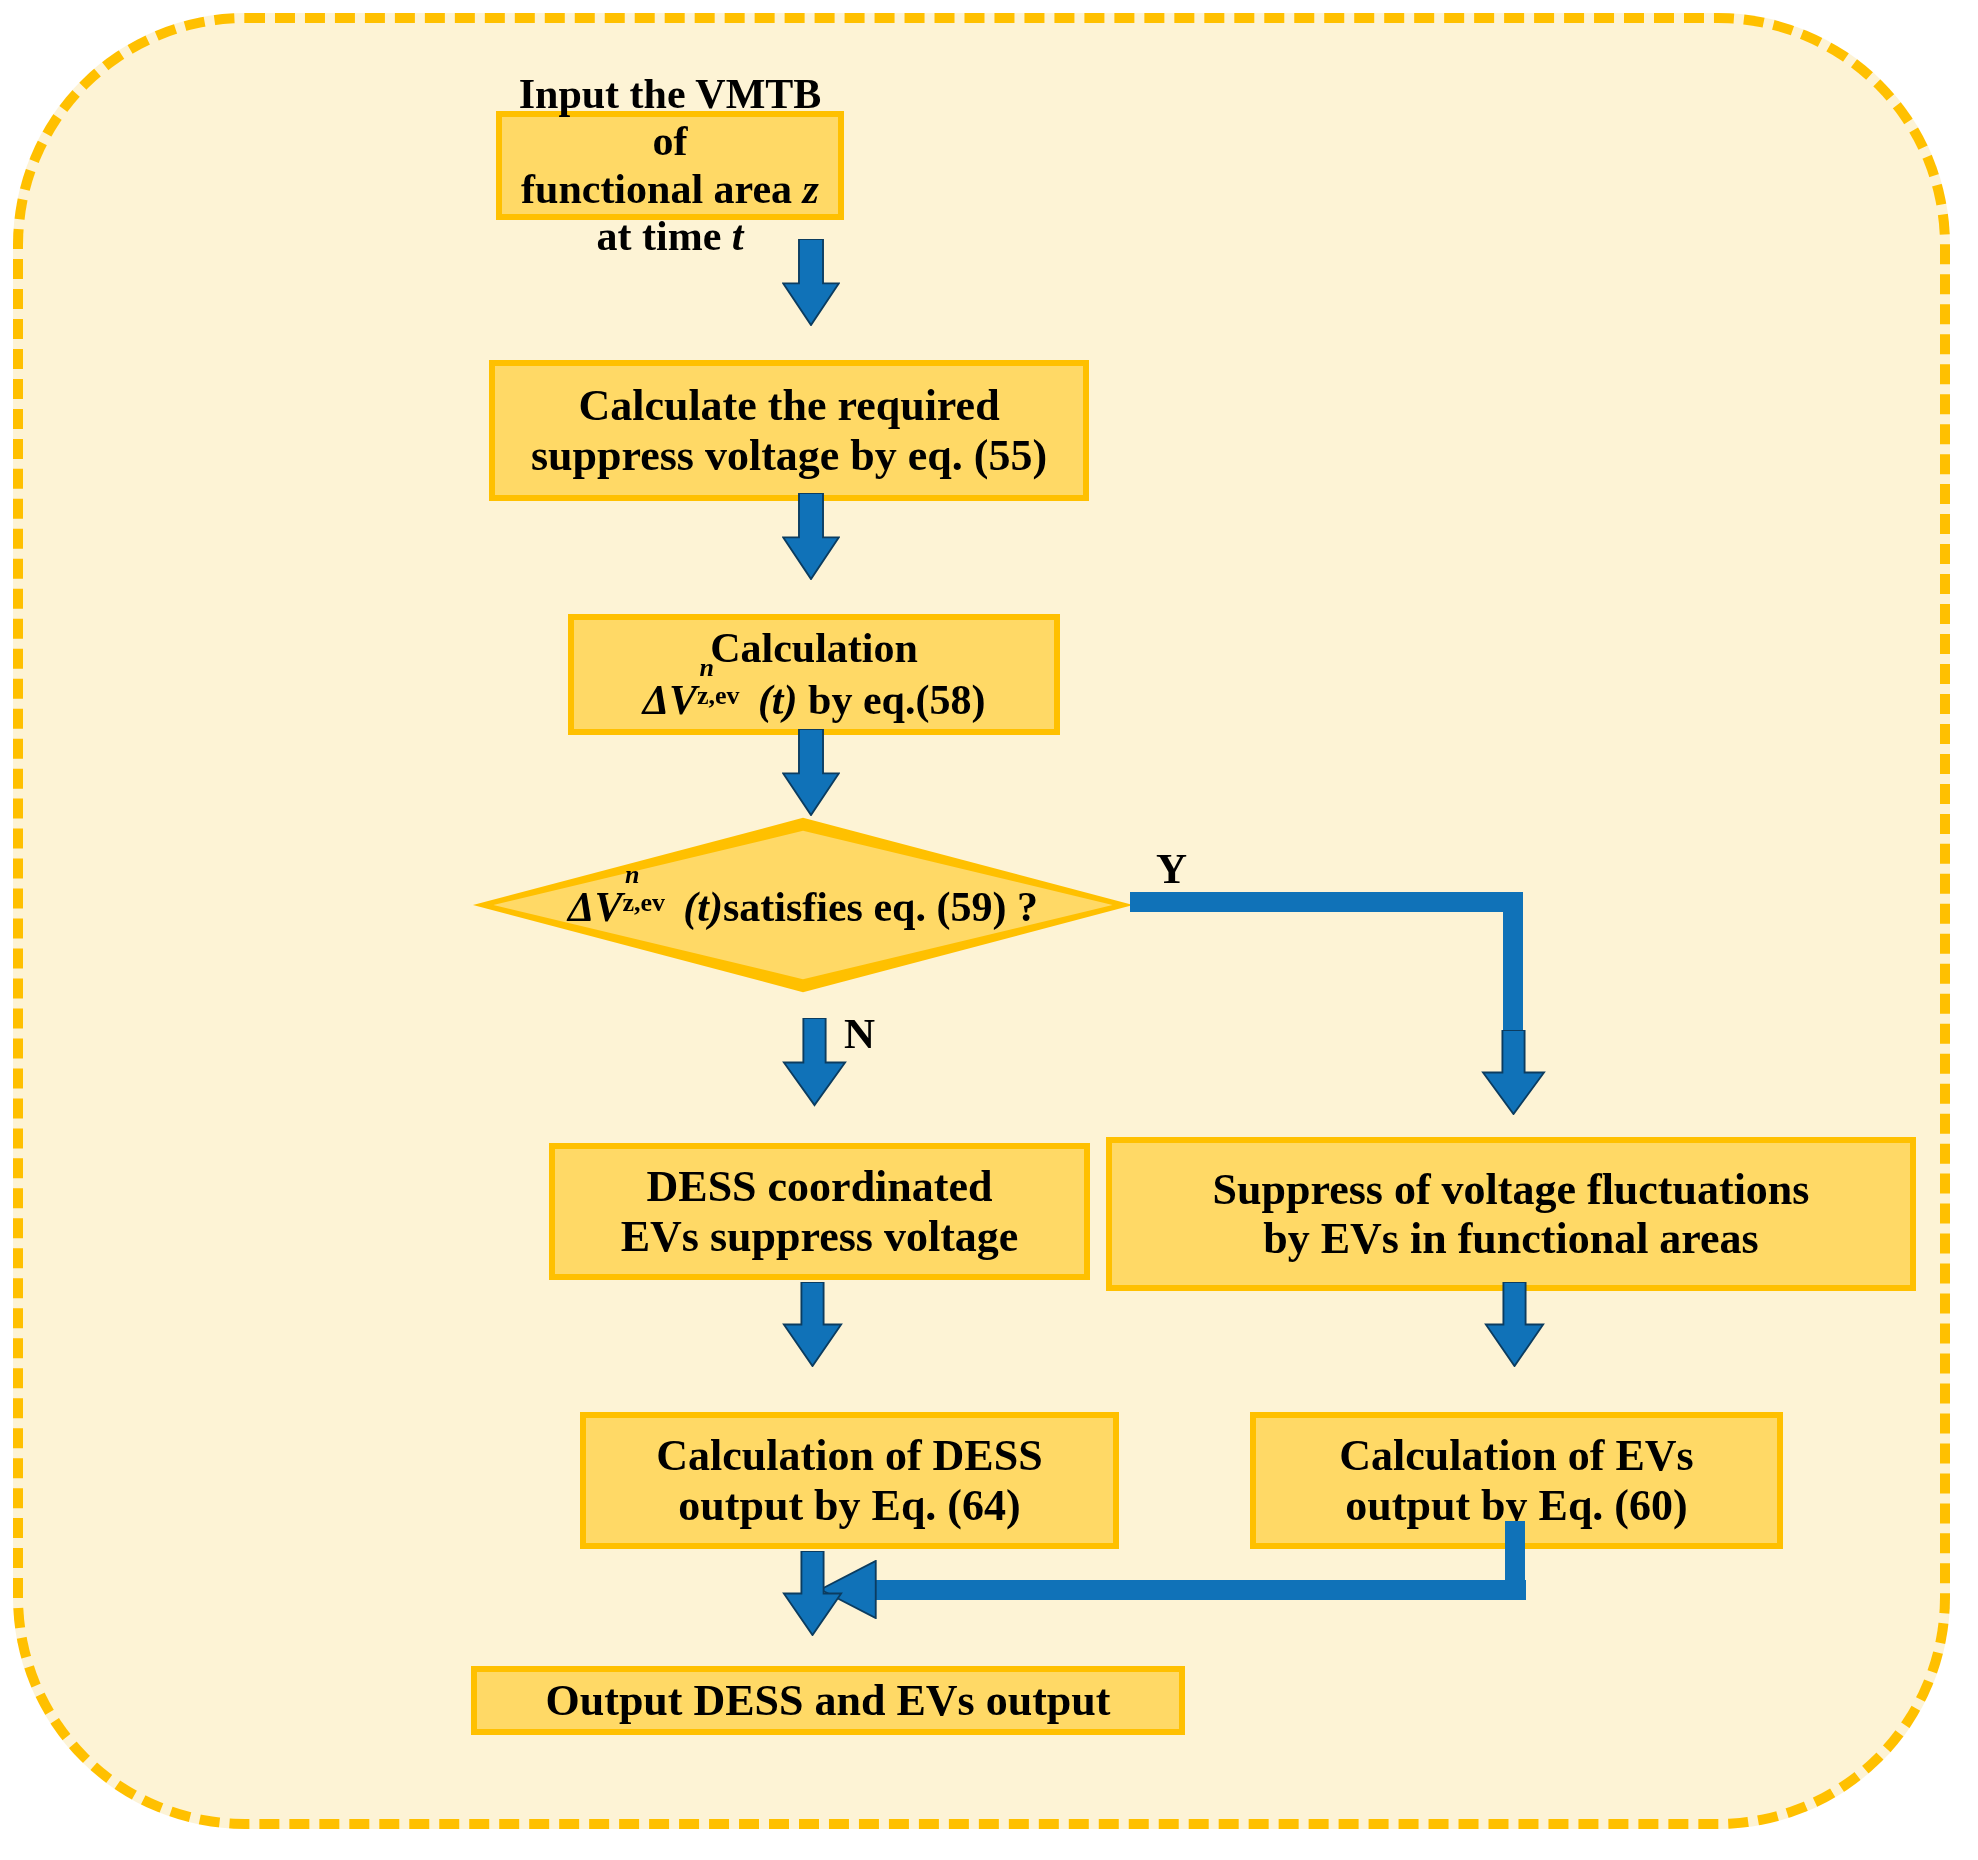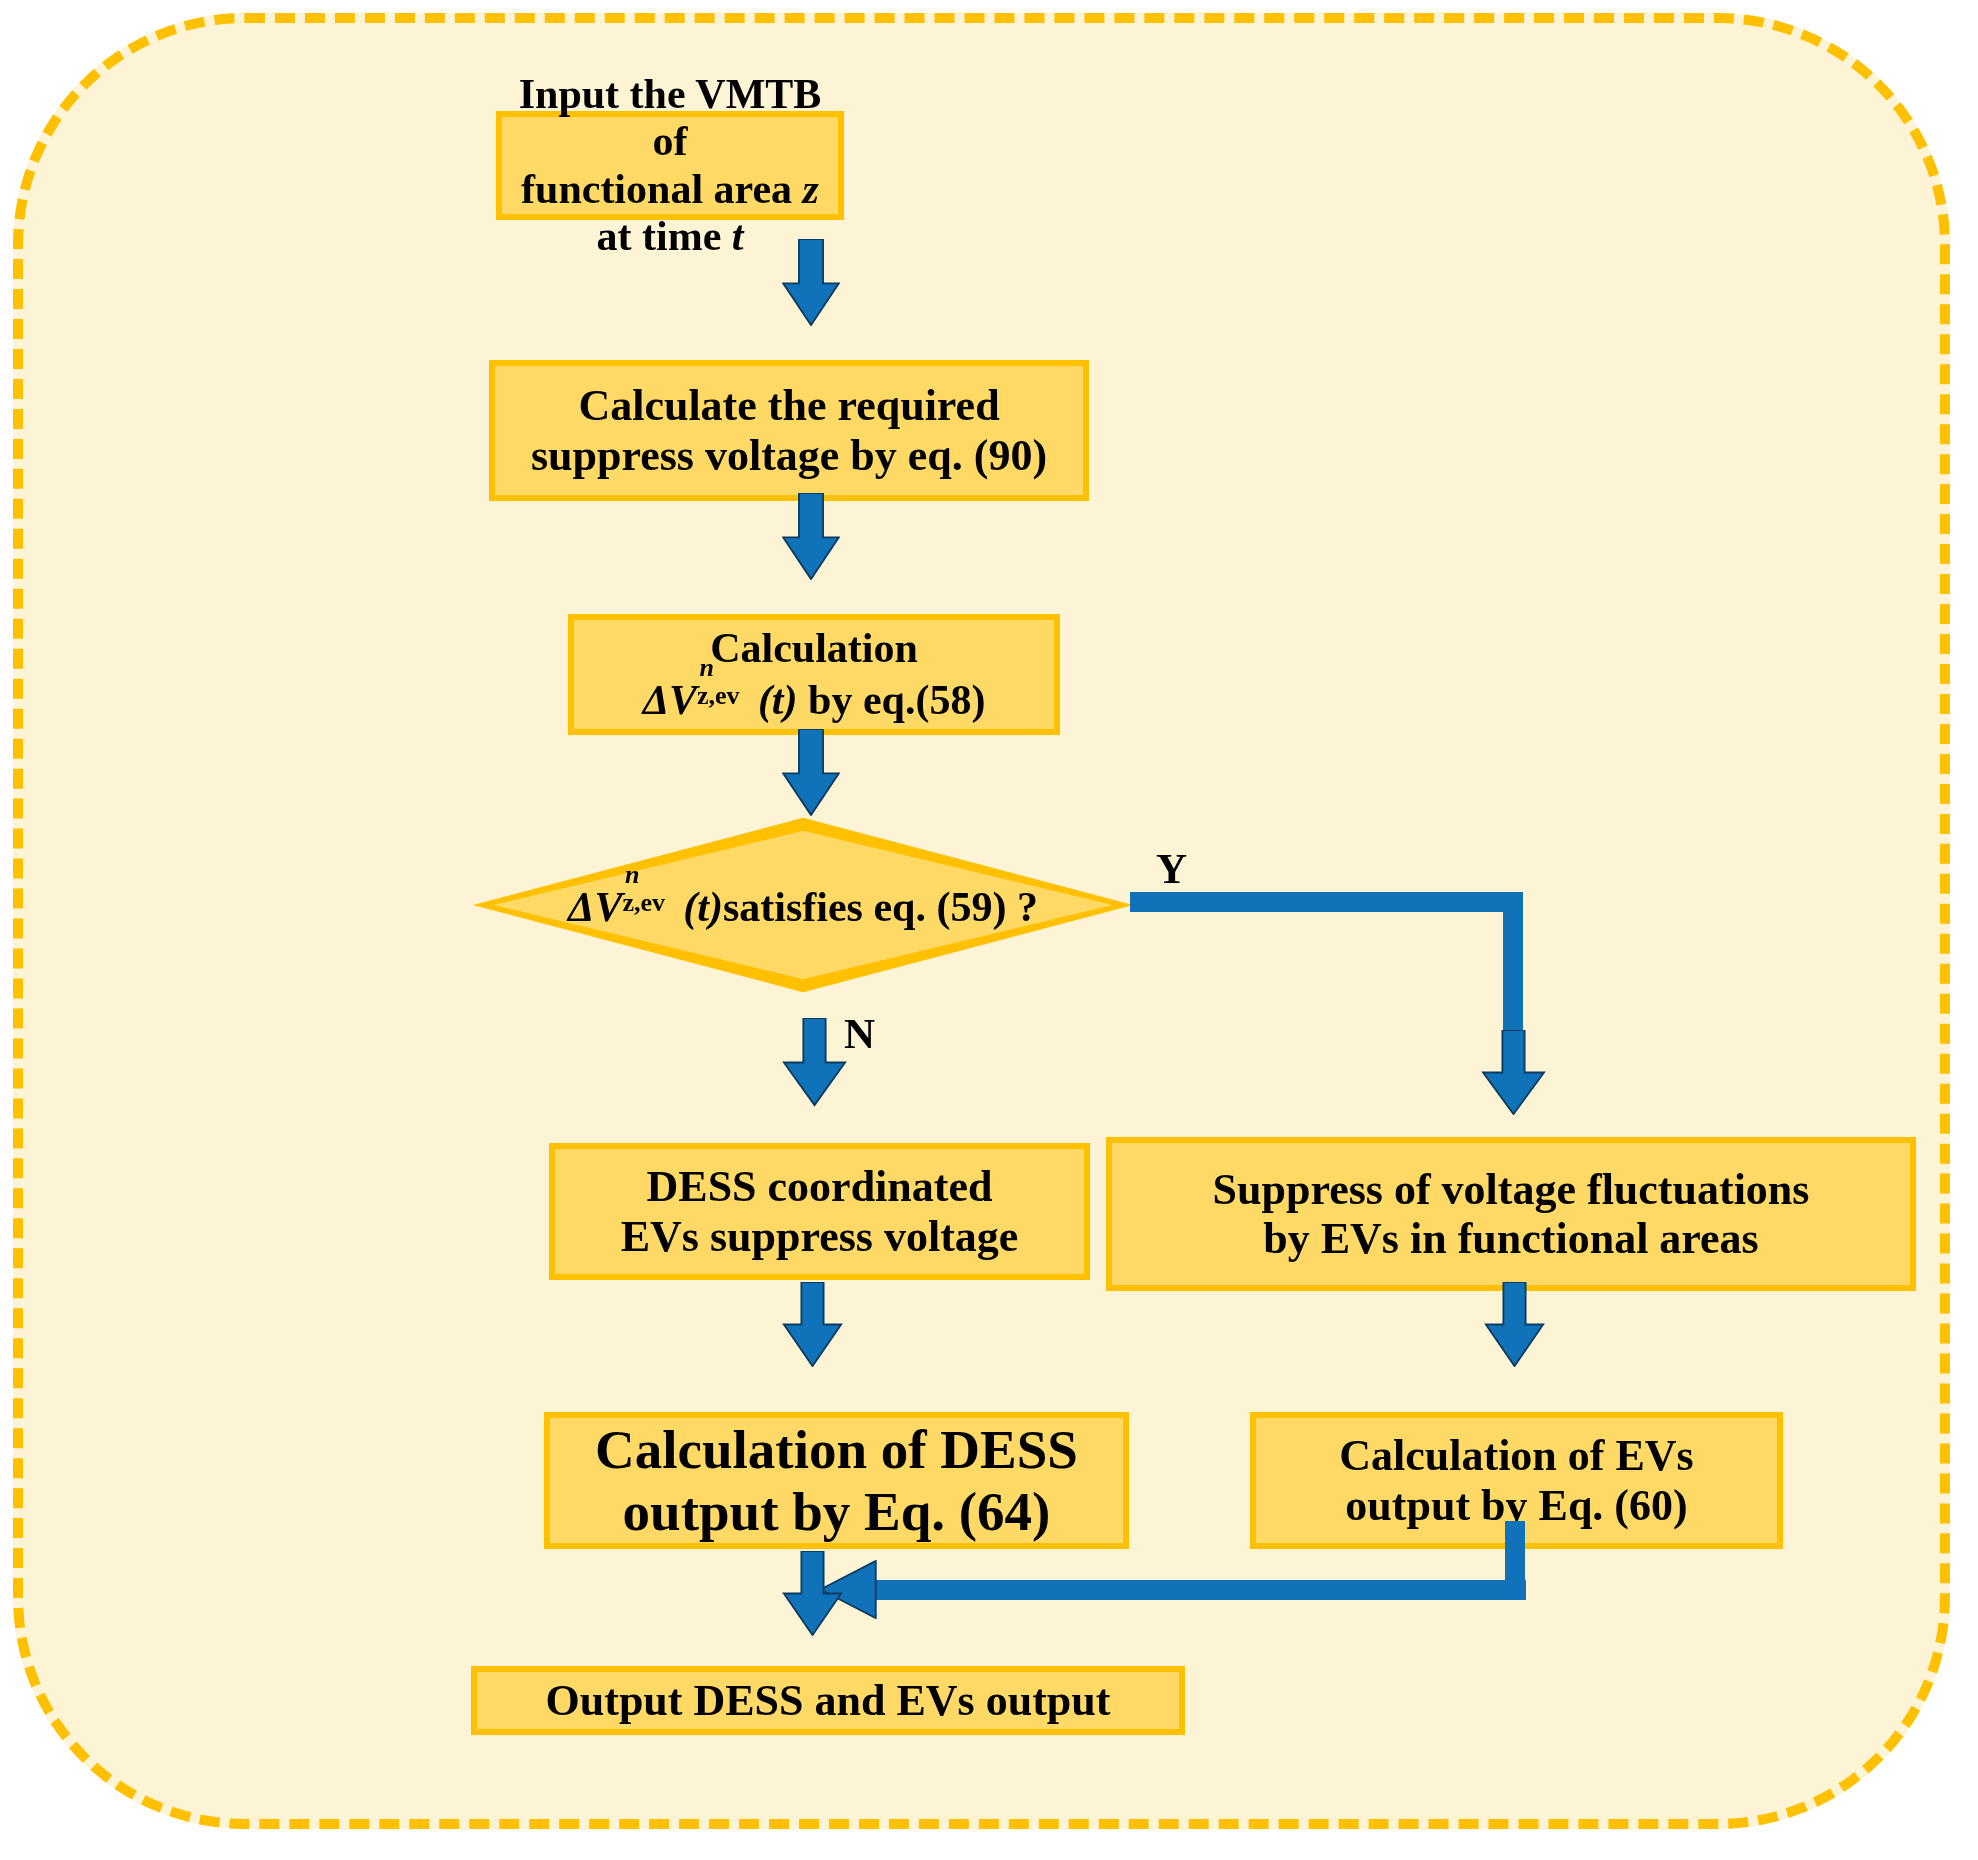--- a/index.html
+++ b/index.html
@@ -121,21 +121,21 @@
 
   <div class="arrow" style="left:782px; top:239px; width:58px; height:87px;">
     <svg width="58" height="87" viewBox="0 0 62 94">
       <polygon points="18,0 44,0 44,48 61,48 31,93 1,48 18,48" fill="#1072B8" stroke="#0B3C60" stroke-width="2"></polygon>
     </svg>
   </div>
 
   <div class="node" style="left:489px; top:332px; width:600px; height:141px; font-size:44px;">
     <span class="txt">
       <span class="l1">Calculate the required</span>
-      <span class="l2">suppress voltage by eq. (90)</span>
+      <span class="l2">suppress voltage by eq. (55)</span>
     </span>
   </div>
 
   <div class="arrow" style="left:782px; top:493px; width:58px; height:87px;">
     <svg width="58" height="87" viewBox="0 0 62 94">
       <polygon points="18,0 44,0 44,48 61,48 31,93 1,48 18,48" fill="#1072B8" stroke="#0B3C60" stroke-width="2"></polygon>
     </svg>
   </div>
 
   <div class="node" style="left:568px; top:586px; width:492px; height:121px; font-size:42px;">
@@ -198,21 +198,21 @@
       <polygon points="21,0 45,0 45,46 64,46 33,91 2,46 21,46" fill="#1072B8" stroke="#0B3C60" stroke-width="2"></polygon>
     </svg>
   </div>
 
   <div class="arrow" style="left:1484px; top:1282px; width:61px; height:85px;">
     <svg width="61" height="85" viewBox="0 0 66 92">
       <polygon points="21,0 45,0 45,46 64,46 33,91 2,46 21,46" fill="#1072B8" stroke="#0B3C60" stroke-width="2"></polygon>
     </svg>
   </div>
 
-  <div class="node" style="left:544px; top:1384px; width:585px; height:137px; font-size:55px;">
+  <div class="node" style="left:580px; top:1384px; width:539px; height:137px; font-size:44px;">
     <span class="txt">
       <span class="l1">Calculation of DESS</span>
       <span class="l2">output by Eq. (64)</span>
     </span>
   </div>
 
   <div class="node" style="left:1250px; top:1384px; width:533px; height:137px; font-size:44px;">
     <span class="txt">
       <span class="l1">Calculation of EVs</span>
       <span class="l2">output by Eq. (60)</span>

